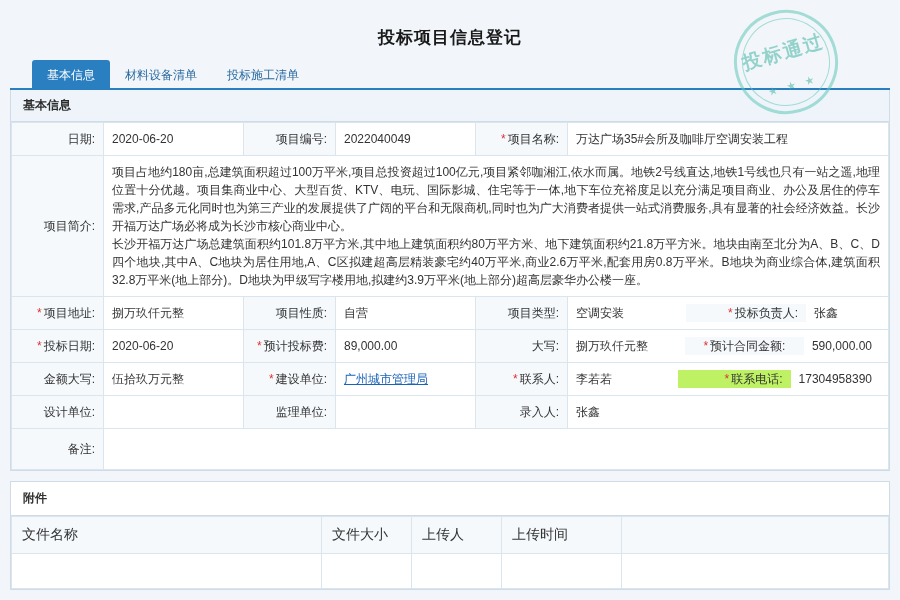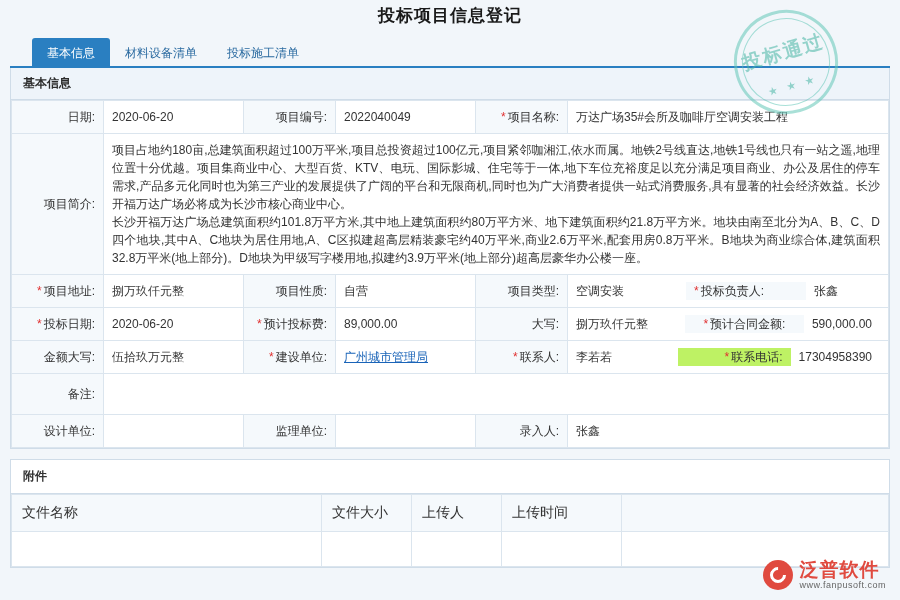--- a/index.html
+++ b/index.html
@@ -21,21 +21,21 @@
     width: 900px;
     height: 600px;
     box-sizing: border-box;
     padding: 0 10px;
   }
   .page-title {
     text-align: center;
     font-size: 17px;
     font-weight: bold;
     color: #1a1a1a;
-    padding: 4px 0 12px 0;
+    padding: 26px 0 12px 0;
     letter-spacing: 1px;
   }
   
   .stamp {
     position: absolute;
     right: 62px;
     top: 10px;
     width: 104px;
     height: 104px;
     border: 3px solid #63c7b8;
@@ -272,21 +272,21 @@
         </td>
         <td class="val">捌万玖仟元整</td>
         <td class="lbl">项目性质:</td>
         <td class="val">自营</td>
         <td class="lbl">项目类型:</td>
         <td class="val">
           <table style="width:100%;border-collapse:collapse;border:none">
             <tbody>
                   <tr>
               <td style="border:none;padding:0;width:110px">空调安装</td>
-              <td style="border:none;padding:0 8px;width:104px;background:#f5f9fc">
+              <td style="border:none;padding:0 8px;width:104px;text-align:right;background:#f5f9fc">
                 <span class="req">*</span><span>投标负责人:</span>
               </td>
               <td style="border:none;padding:0 8px">张鑫</td>
             </tr>
           </tbody>
               </table>
         </td>
       </tr>
       <tr>
         <td class="lbl">
@@ -332,30 +332,30 @@
               <td style="border:none;padding:0 8px;width:104px;text-align:right;background:#bef264">
                 <span class="req">*</span><span>联系电话:</span>
               </td>
               <td style="border:none;padding:0 8px">17304958390</td>
             </tr>
           </tbody>
               </table>
         </td>
       </tr>
       <tr>
-        <td class="lbl">备注:</td>
-        <td class="val" colspan="5" style="height:26px"></td>
-      </tr>
-      <tr>
         <td class="lbl">设计单位:</td>
         <td class="val"></td>
         <td class="lbl">监理单位:</td>
         <td class="val"></td>
         <td class="lbl">录入人:</td>
         <td class="val">张鑫</td>
+      </tr>
+      <tr>
+        <td class="lbl">备注:</td>
+        <td class="val" colspan="5" style="height:26px"></td>
       </tr>
     </tbody>
       </table>
   </div>
 
   <div class="attach">
     <div class="attach-head">附件</div>
     <table class="attach-tbl">
       <colgroup>
         <col style="width:310px">
@@ -376,21 +376,14 @@
         <td></td>
         <td></td>
         <td></td>
         <td></td>
         <td></td>
       </tr>
     </tbody>
       </table>
   </div>
 
-  <div class="logo">
-    <div class="mark"></div>
-    <div class="logo-col">
-      <div class="txt-main">泛普软件</div>
-      <div class="txt-sub">www.fanpusoft.com</div>
-    </div>
-  </div>
 
 </div>
 
 </body></html>

